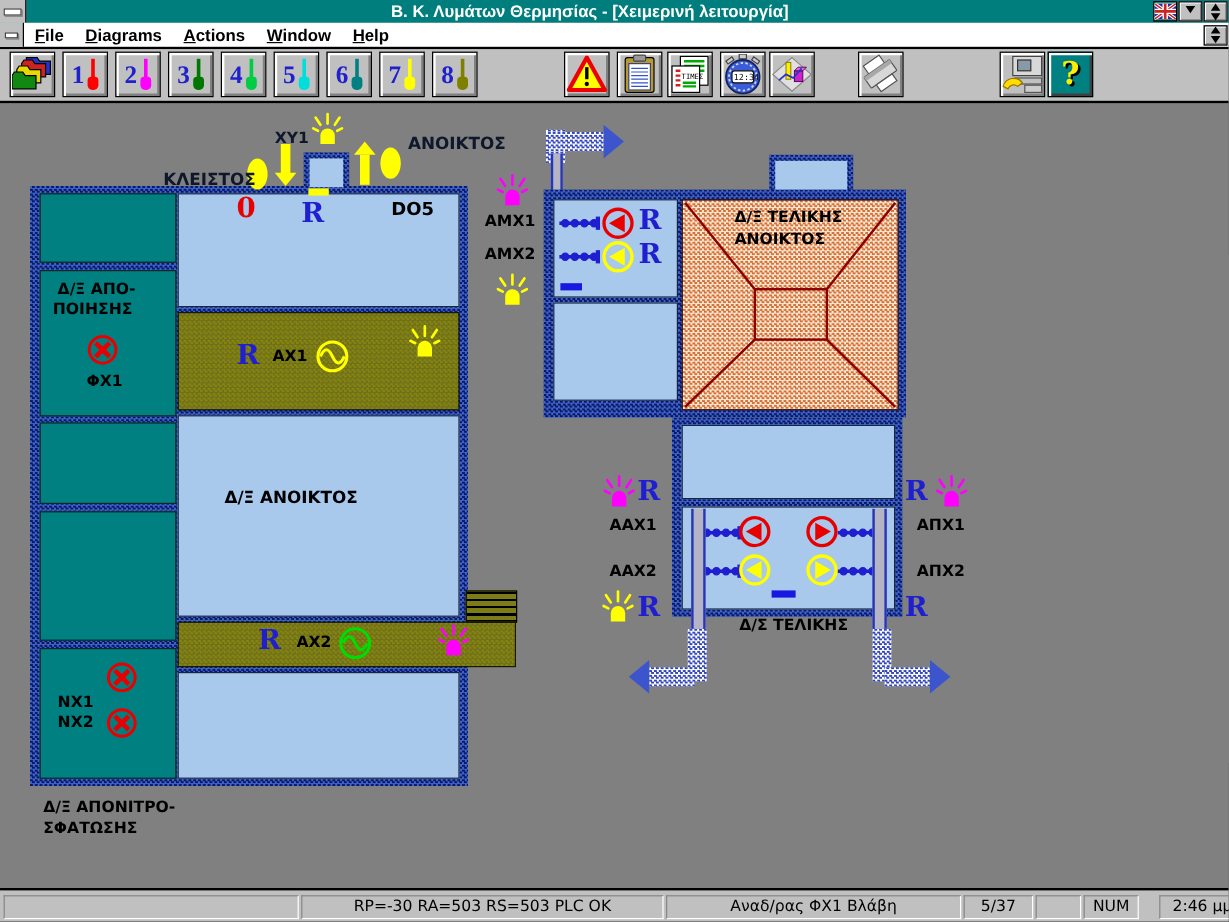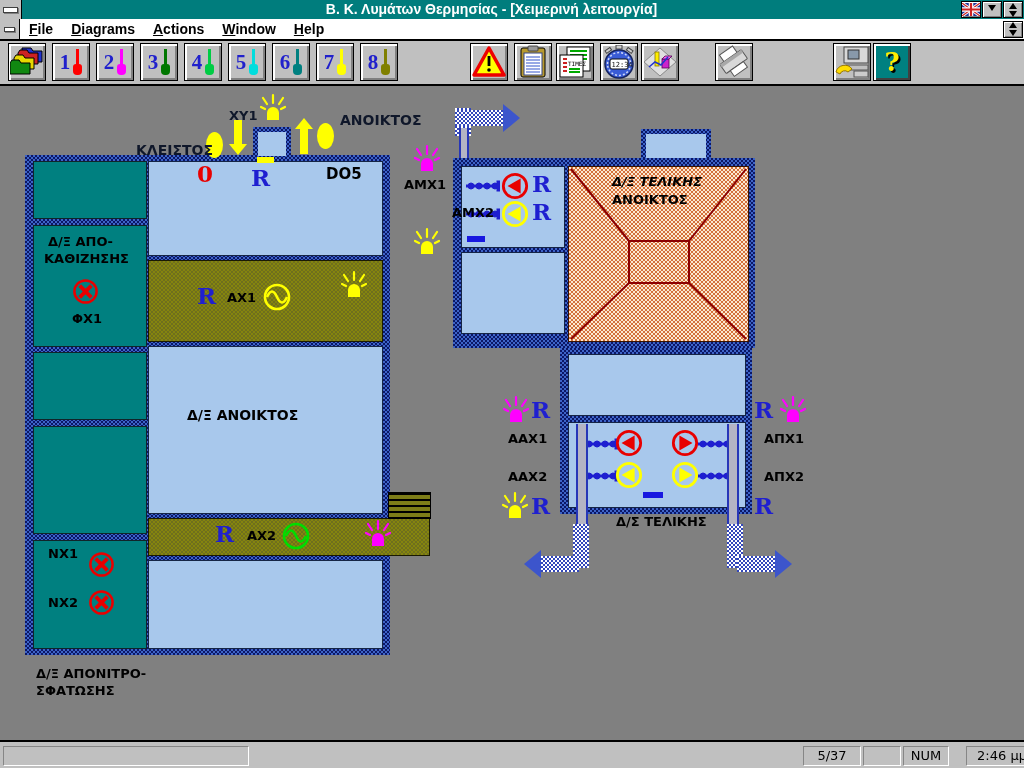--- a/index.html
+++ b/index.html
@@ -117,21 +117,21 @@
     <div class="abs arr-head-up" style="left:295px;top:118px;"></div>
     <div class="abs arr-shaft" style="left:300px;top:129px;width:8px;height:25px;"></div>
     <div class="abs ellipse" style="left:317px;top:123px;width:17px;height:26px;"></div>
     <div class="abs nlabel" style="left:340px;top:112px;">ΑΝΟΙΚΤΟΣ</div>
 
     <div class="abs red0" style="left:197px;top:162px;">0</div>
     <div class="abs rletter" style="left:251px;top:166px;">R</div>
     <div class="abs do5" style="left:326px;top:165px;">DO5</div>
 
     <div class="abs glabel" style="left:48px;top:234px;">Δ/Ξ ΑΠΟ-</div>
-    <div class="abs glabel" style="left:44px;top:251px;">ΚΑΘΙΖΗΣΗΣ</div>
+    <div class="abs glabel" style="left:44px;top:251px;">ΠΟΙΗΣΗΣ</div>
     <i data-icon="pumpx" class="abs" style="left:71px;top:277px;"><svg width="29" height="29" viewBox="0 0 30 30">
           <circle cx="15" cy="15" r="11.5" fill="none" stroke="#e80000" stroke-width="2.6"></circle>
           <path d="M9,9 L21,21 M21,9 L9,21" stroke="#e80000" stroke-width="4"></path>
         </svg></i>
     <div class="abs glabel" style="left:72px;top:311px;">ΦΧ1</div>
 
     <div class="abs rletter" style="left:197px;top:284px;">R</div>
     <div class="abs glabel" style="left:227px;top:290px;">ΑΧ1</div>
     <i data-icon="wave" class="abs" style="left:262px;top:282px;"><svg width="30" height="30" viewBox="0 0 30 30">
           <circle cx="15" cy="15" r="12" fill="none" stroke="#ffff00" stroke-width="2.6"></circle>
@@ -160,21 +160,21 @@
           <g stroke="#ff00ff" stroke-width="2.2" stroke-linecap="round">
             <line x1="10" y1="9" x2="10" y2="1"></line>
             <line x1="4" y1="10" x2="0" y2="4"></line>
             <line x1="16" y1="10" x2="20" y2="4"></line>
             <line x1="2" y1="15" x2="-2" y2="13"></line>
             <line x1="18" y1="15" x2="22" y2="13"></line>
           </g>
           <path d="M4,26 v-7 a6,6 0 0 1 12,0 v7 z" fill="#ff00ff"></path>
         </svg></i>
 
-    <div class="abs glabel" style="left:48px;top:546px;">ΝΧ1</div>
+    <div class="abs glabel" style="left:48px;top:578px;">ΝΧ1</div>
     <i data-icon="pumpx" class="abs" style="left:87px;top:550px;"><svg width="29" height="29" viewBox="0 0 30 30">
           <circle cx="15" cy="15" r="11.5" fill="none" stroke="#e80000" stroke-width="2.6"></circle>
           <path d="M9,9 L21,21 M21,9 L9,21" stroke="#e80000" stroke-width="4"></path>
         </svg></i>
     <div class="abs glabel" style="left:48px;top:595px;">ΝΧ2</div>
     <i data-icon="pumpx" class="abs" style="left:87px;top:588px;"><svg width="29" height="29" viewBox="0 0 30 30">
           <circle cx="15" cy="15" r="11.5" fill="none" stroke="#e80000" stroke-width="2.6"></circle>
           <path d="M9,9 L21,21 M21,9 L9,21" stroke="#e80000" stroke-width="4"></path>
         </svg></i>
     <div class="abs glabel" style="left:36px;top:666px;">Δ/Ξ ΑΠΟΝΙΤΡΟ-</div>
@@ -196,21 +196,21 @@
       <div class="abs dorange" style="left:115px;top:8px;width:179px;height:174px;border:1px solid #3a1400;">
         <svg width="179" height="174" style="position:absolute;left:0;top:0;">
           <line x1="2" y1="2" x2="60" y2="74" stroke="#8b0000" stroke-width="2"></line>
           <line x1="177" y1="2" x2="120" y2="74" stroke="#8b0000" stroke-width="2"></line>
           <line x1="2" y1="172" x2="60" y2="116" stroke="#8b0000" stroke-width="2"></line>
           <line x1="177" y1="172" x2="120" y2="116" stroke="#8b0000" stroke-width="2"></line>
           <rect x="60" y="74" width="60" height="42" fill="none" stroke="#8b0000" stroke-width="2"></rect>
         </svg>
       </div>
     </div>
-    <div class="abs glabel" style="left:612px;top:174px;font-style:italic;">Δ/Ξ ΤΕΛΙΚΗΣ</div>
+    <div class="abs glabel" style="left:612px;top:174px;">Δ/Ξ ΤΕΛΙΚΗΣ</div>
     <div class="abs glabel" style="left:612px;top:192px;">ΑΝΟΙΚΤΟΣ</div>
 
     <i data-icon="auger" class="abs" style="left:466px;top:179px;"><svg width="34" height="14" viewBox="0 0 34 14">
           <g fill="#1f1fd0" stroke="#1f1fd0">
             <line x1="0" y1="7" x2="34" y2="7" stroke-width="3"></line>
             <circle cx="5" cy="7" r="3"></circle>
             <circle cx="13" cy="7" r="3"></circle>
             <circle cx="21" cy="7" r="3"></circle>
             <circle cx="29" cy="7" r="3"></circle>
             <rect x="31" y="2" width="3" height="10"></rect>
@@ -242,21 +242,21 @@
           <g stroke="#ff00ff" stroke-width="2.2" stroke-linecap="round">
             <line x1="10" y1="9" x2="10" y2="1"></line>
             <line x1="4" y1="10" x2="0" y2="4"></line>
             <line x1="16" y1="10" x2="20" y2="4"></line>
             <line x1="2" y1="15" x2="-2" y2="13"></line>
             <line x1="18" y1="15" x2="22" y2="13"></line>
           </g>
           <path d="M4,26 v-7 a6,6 0 0 1 12,0 v7 z" fill="#ff00ff"></path>
         </svg></i>
     <div class="abs glabel" style="left:404px;top:177px;">ΑΜΧ1</div>
-    <div class="abs glabel" style="left:404px;top:205px;margin-left:48px;">ΑΜΧ2</div>
+    <div class="abs glabel" style="left:404px;top:205px;">ΑΜΧ2</div>
     <i data-icon="lamp" class="abs" style="left:417px;top:228px;"><svg width="20" height="27" viewBox="0 0 20 27" style="overflow:visible">
           <g stroke="#ffff00" stroke-width="2.2" stroke-linecap="round">
             <line x1="10" y1="9" x2="10" y2="1"></line>
             <line x1="4" y1="10" x2="0" y2="4"></line>
             <line x1="16" y1="10" x2="20" y2="4"></line>
             <line x1="2" y1="15" x2="-2" y2="13"></line>
             <line x1="18" y1="15" x2="22" y2="13"></line>
           </g>
           <path d="M4,26 v-7 a6,6 0 0 1 12,0 v7 z" fill="#ffff00"></path>
         </svg></i>
@@ -537,19 +537,21 @@
         <path d="M2,26 a9,9 0 0 1 16,-3 l-4,3 a5,5 0 0 0 -8,2 z" fill="#ffdd00" stroke="#997700"></path>
       </svg>
     </button>
     <button class="tbtn help" style="left:873px;">
       <span class="qmark">?</span>
     </button>
   </div>
 
   <div class="statusbar">
     <div class="spanel" style="left:3px;width:244px;"></div>
+    <div class="spanel" style="left:251px;width:300px;">RP=-30 RA=503  RS=503  PLC  OK</div>
+    <div class="spanel" style="left:555px;width:244px;">Αναδ/ρας ΦΧ1 Βλάβη</div>
     <div class="spanel" style="left:803px;width:56px;">5/37</div>
     <div class="spanel" style="left:863px;width:36px;"></div>
     <div class="spanel" style="left:903px;width:44px;">NUM</div>
     <div class="spanel" style="left:966px;width:70px;">2:46 μμ</div>
   </div>
 
 </div>
 
 </body></html>

